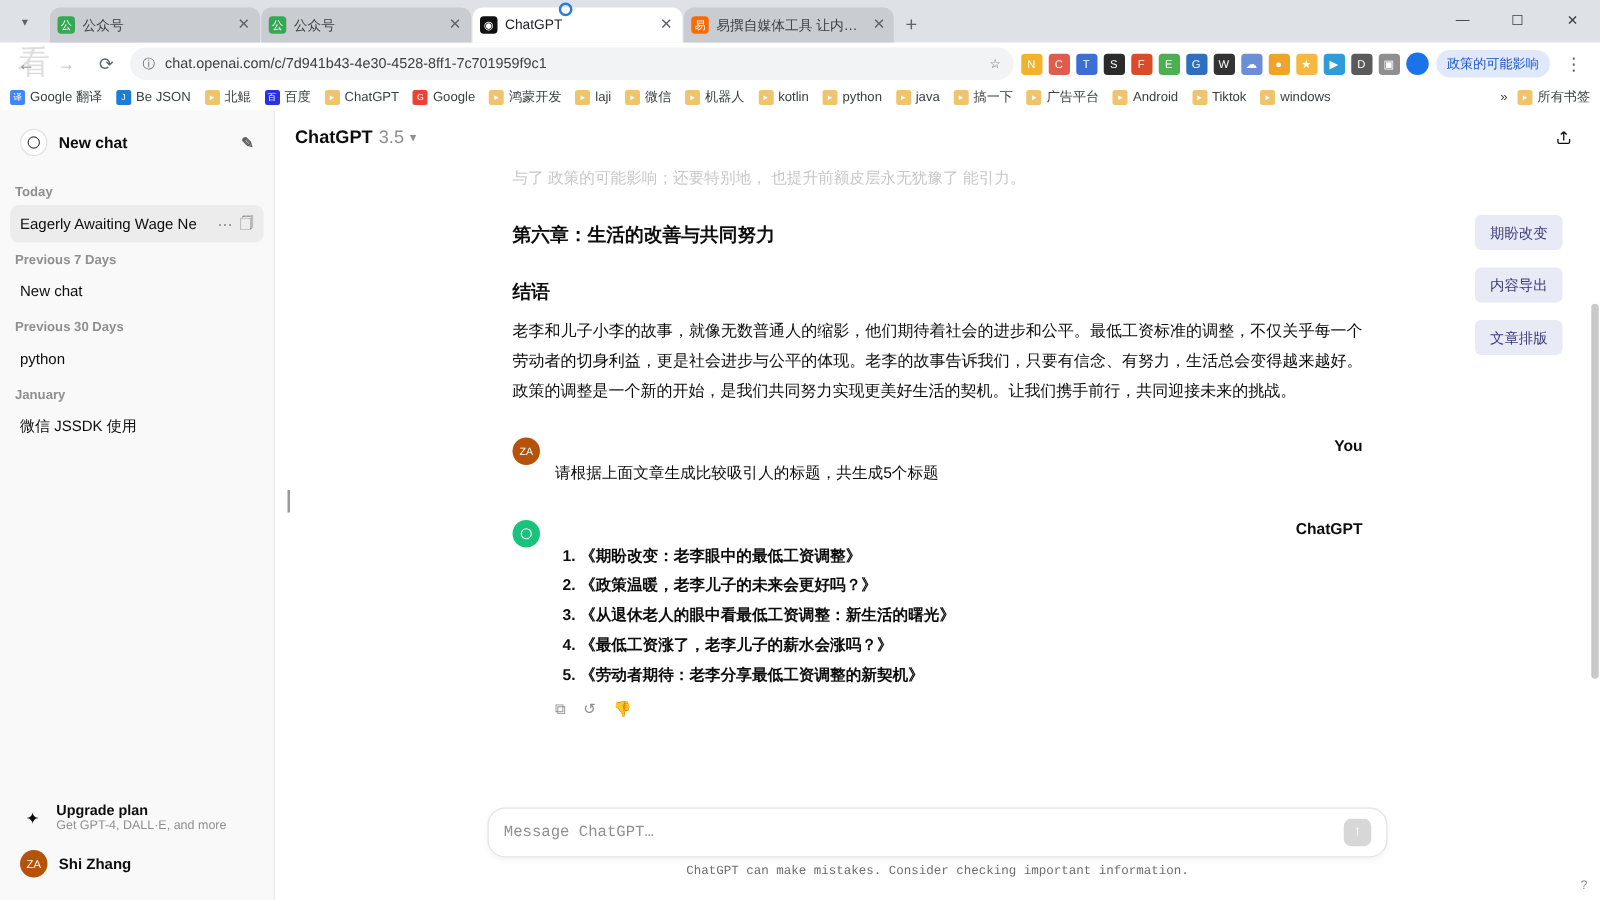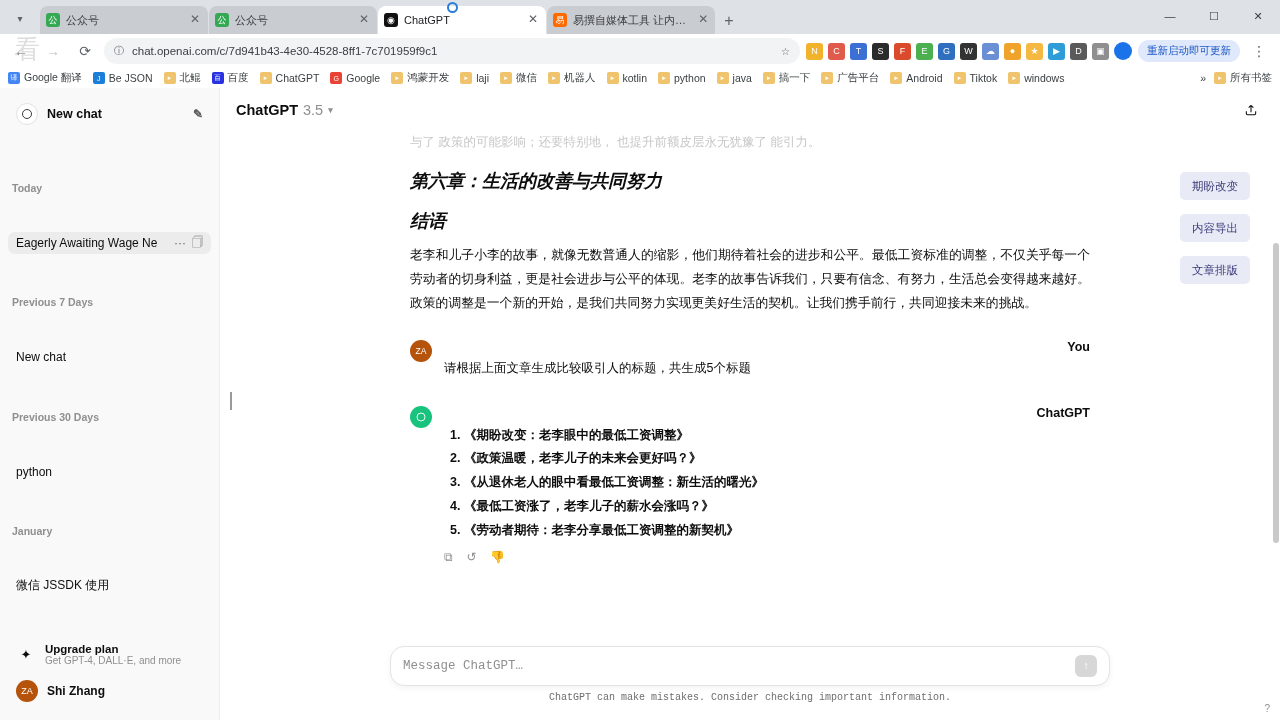--- a/index.html
+++ b/index.html
@@ -59,21 +59,21 @@
   }
   .avatar-blue { width: 18px; height: 18px; border-radius: 50%; background: #1a73e8; }
 
   .bookmarks { height: 20px; display: flex; align-items: center; gap: 11px; padding: 0 8px; background: #ffffff; font-size: 10.5px; color: #3c4043; }
   .bm { display: flex; align-items: center; gap: 4px; white-space: nowrap; }
   .bm .bmico { width: 12px; height: 12px; border-radius: 2px; display: flex; align-items: center; justify-content: center; font-size: 7px; color: #fff; }
   .bm-right { margin-left: auto; display: flex; align-items: center; gap: 8px; }
 
   
   .app { position: absolute; top: 88px; left: 0; width: 1280px; height: 632px; display: flex; background: #fff; }
-  .sidebar { width: 220px; background: #f9f9f9; border-right: 1px solid #ececec; position: relative; display: flex; flex-direction: column; gap: 34px; }
+  .sidebar { width: 220px; background: #f9f9f9; border-right: 1px solid #ececec; position: relative; display: flex; flex-direction: column; }
   .side-top { padding: 8px; }
   .newchat {
     height: 36px; display: flex; align-items: center; gap: 9px; padding: 0 8px;
     border-radius: 8px; font-size: 12.5px; color: #0d0d0d; font-weight: 600;
   }
   .gpt-badge {
     width: 22px; height: 22px; border-radius: 50%; border: 1px solid #e3e3e3;
     display: flex; align-items: center; justify-content: center; background: #fff;
   }
   .pencil { margin-left: auto; color: #5d5d5d; font-size: 12px; }
@@ -99,21 +99,21 @@
   .topbar { height: 44px; display: flex; align-items: center; padding: 0 16px; }
   .model { font-size: 14.5px; font-weight: 700; color: #0d0d0d; display: flex; align-items: center; gap: 5px; }
   .model .ver { font-weight: 400; color: #8f8f8f; }
   .model .chev { color: #8f8f8f; font-size: 9px; }
   .share-ic { margin-left: auto; color: #0d0d0d; font-size: 13px; width: 26px; height: 26px; display: flex; align-items: center; justify-content: center; }
 
   .scroll { position: absolute; top: 44px; left: 0; right: 0; bottom: 0; overflow: hidden; }
   .content { width: 100%; padding: 0 0 0 0; }
   .msg-wrap { max-width: 720px; margin: 0 auto; padding: 0 20px; }
   .faded { color: #c8c8c8; font-size: 12.5px; line-height: 1.7; }
-  h3.sec { font-size: 18px; font-weight: 700; color: #0d0d0d; margin: 16px 0 10px 0; font-style: italic; }
+  h3.sec { font-size: 15px; font-weight: 700; color: #0d0d0d; margin: 26px 0 10px 0; }
   p.body { font-size: 12.8px; line-height: 1.85; color: #0d0d0d; margin: 0 0 10px 0; text-align: justify; }
 
   .role { display: flex; gap: 12px; margin-top: 26px; }
   .role-av { width: 22px; height: 22px; border-radius: 50%; flex: 0 0 22px; display: flex; align-items: center; justify-content: center; font-size: 8.5px; color: #fff; }
   .av-user { background: #b45309; }
   .av-gpt { background: #19c37d; }
   .role-body { flex: 1 1 auto; }
   .role-name { font-size: 12.5px; font-weight: 700; color: #0d0d0d; margin-bottom: 4px; text-align: right; }
   .role-text { font-size: 12.5px; color: #0d0d0d; line-height: 1.7; }
   ol.titles { margin: 2px 0 0 0; padding-left: 20px; }
@@ -208,21 +208,21 @@
         <span class="ext" style="background:#333333">W</span>
         <span class="ext" style="background:#6a8fd4">☁</span>
         <span class="ext" style="background:#f0a32a">●</span>
         <span class="ext" style="background:#f5b942">★</span>
         <span class="ext" style="background:#2e9cd6">▶</span>
         <span class="ext" style="background:#5a5a5a">D</span>
         <span class="ext" style="background:#8f8f8f">▣</span>
         <span class="avatar-blue"></span>
       </div>
 
-      <div class="update-btn">重新启动即可更新</div>
+      <div class="update-btn">政策的可能影响</div>
       <div class="navbtn">⋮</div>
     </div>
 
     <div class="bookmarks">
       <span class="bm">
           <span class="bmico" style="background:#4285f4">译</span>
           <span>Google 翻译</span>
         </span>
       <span class="bm">
           <span class="bmico" style="background:#1c7ed6">J</span>

